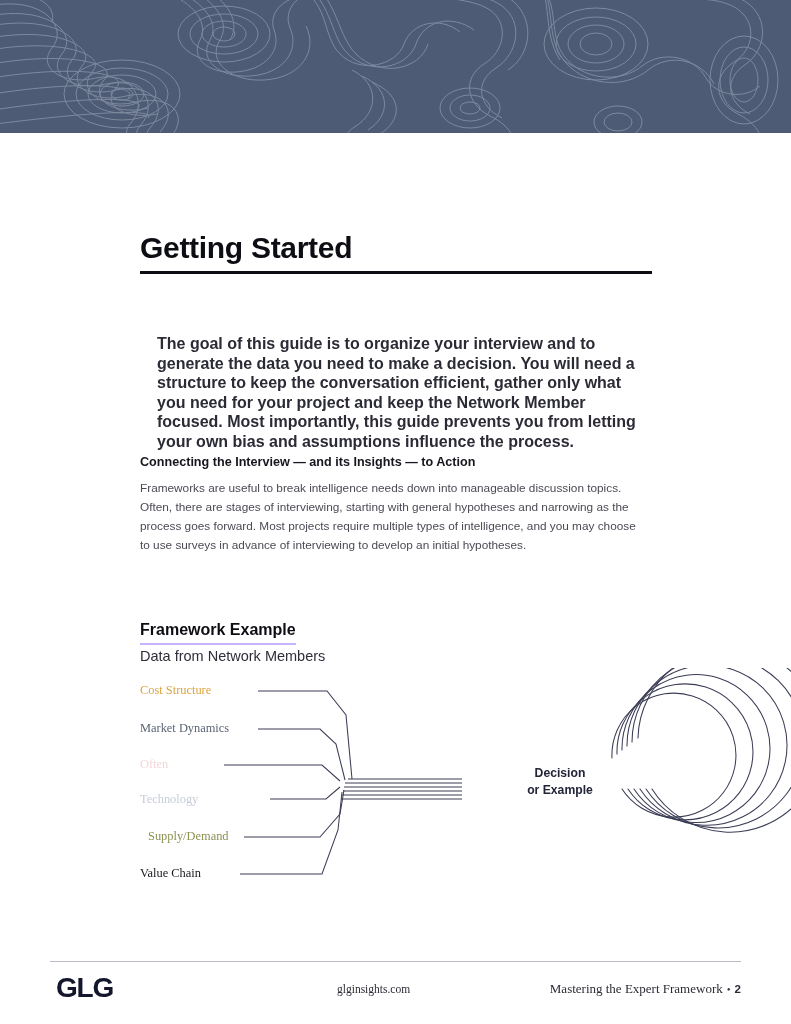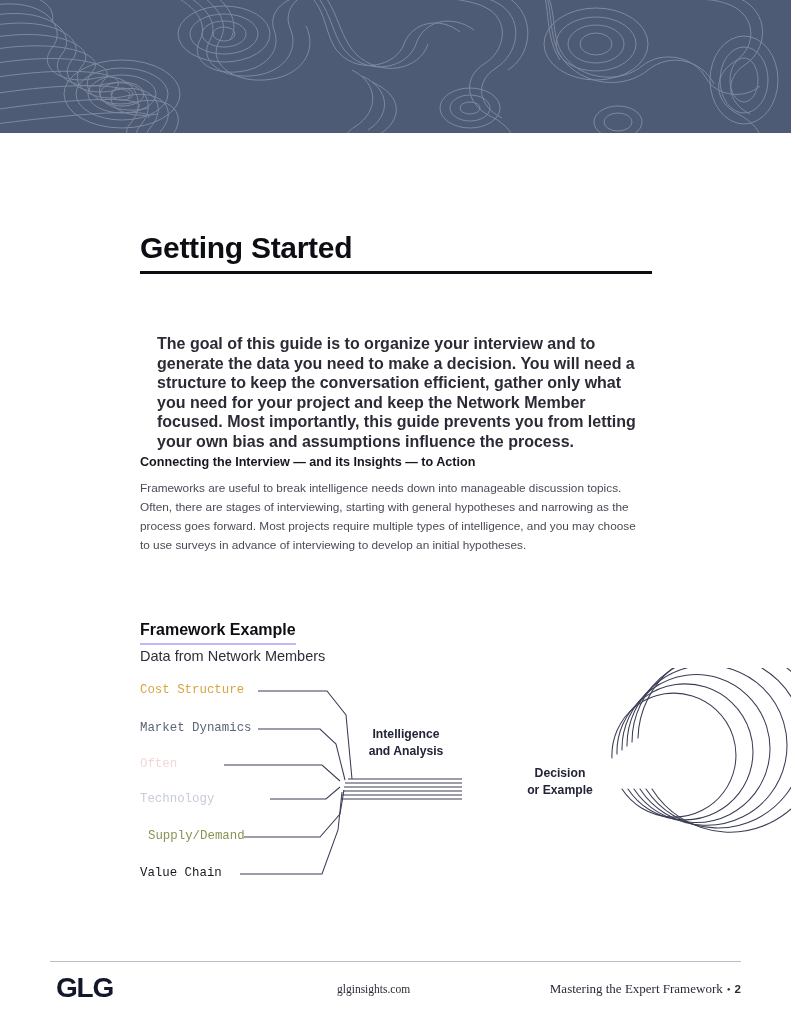--- a/index.html
+++ b/index.html
@@ -122,21 +122,21 @@
     top: 668px;
     width: 680px;
     height: 240px;
   }
   #diagram svg { display: block; }
 
   .dg-label {
     position: absolute;
     font-size: 12.4px;
     white-space: nowrap;
-    font-family: Liberation Mono, monospace;
+    font-family: Liberation Serif, serif;
   }
 
   .dg-center-label {
     position: absolute;
     font-size: 12.2px;
     font-weight: bold;
     color: #222437;
     text-align: center;
     line-height: 17px;
   }
@@ -317,24 +317,20 @@
       </g>
     </svg>
 
     <div class="dg-label" style="left:0px; top:15px; color:#d9a441;">Cost Structure</div>
     <div class="dg-label" style="left:0px; top:53px; color:#5a6577;">Market Dynamics</div>
     <div class="dg-label" style="left:0px; top:89px; color:#f2d7d9;">Often</div>
     <div class="dg-label" style="left:0px; top:124px; color:#c7ccda;">Technology</div>
     <div class="dg-label" style="left:8px; top:161px; color:#8b9253;">Supply/Demand</div>
     <div class="dg-label" style="left:0px; top:198px; color:#17171f;">Value Chain</div>
 
-    <div class="dg-center-label" style="left:196px; top:58px; width:140px;">
-      <div>Intelligence</div>
-      <div>and Analysis</div>
-    </div>
 
     <div class="dg-center-label" style="left:350px; top:97px; width:140px;">
       <div>Decision</div>
       <div>or Example</div>
     </div>
 
   </div>
 </div>
 
 <div id="footer-rule"></div>

